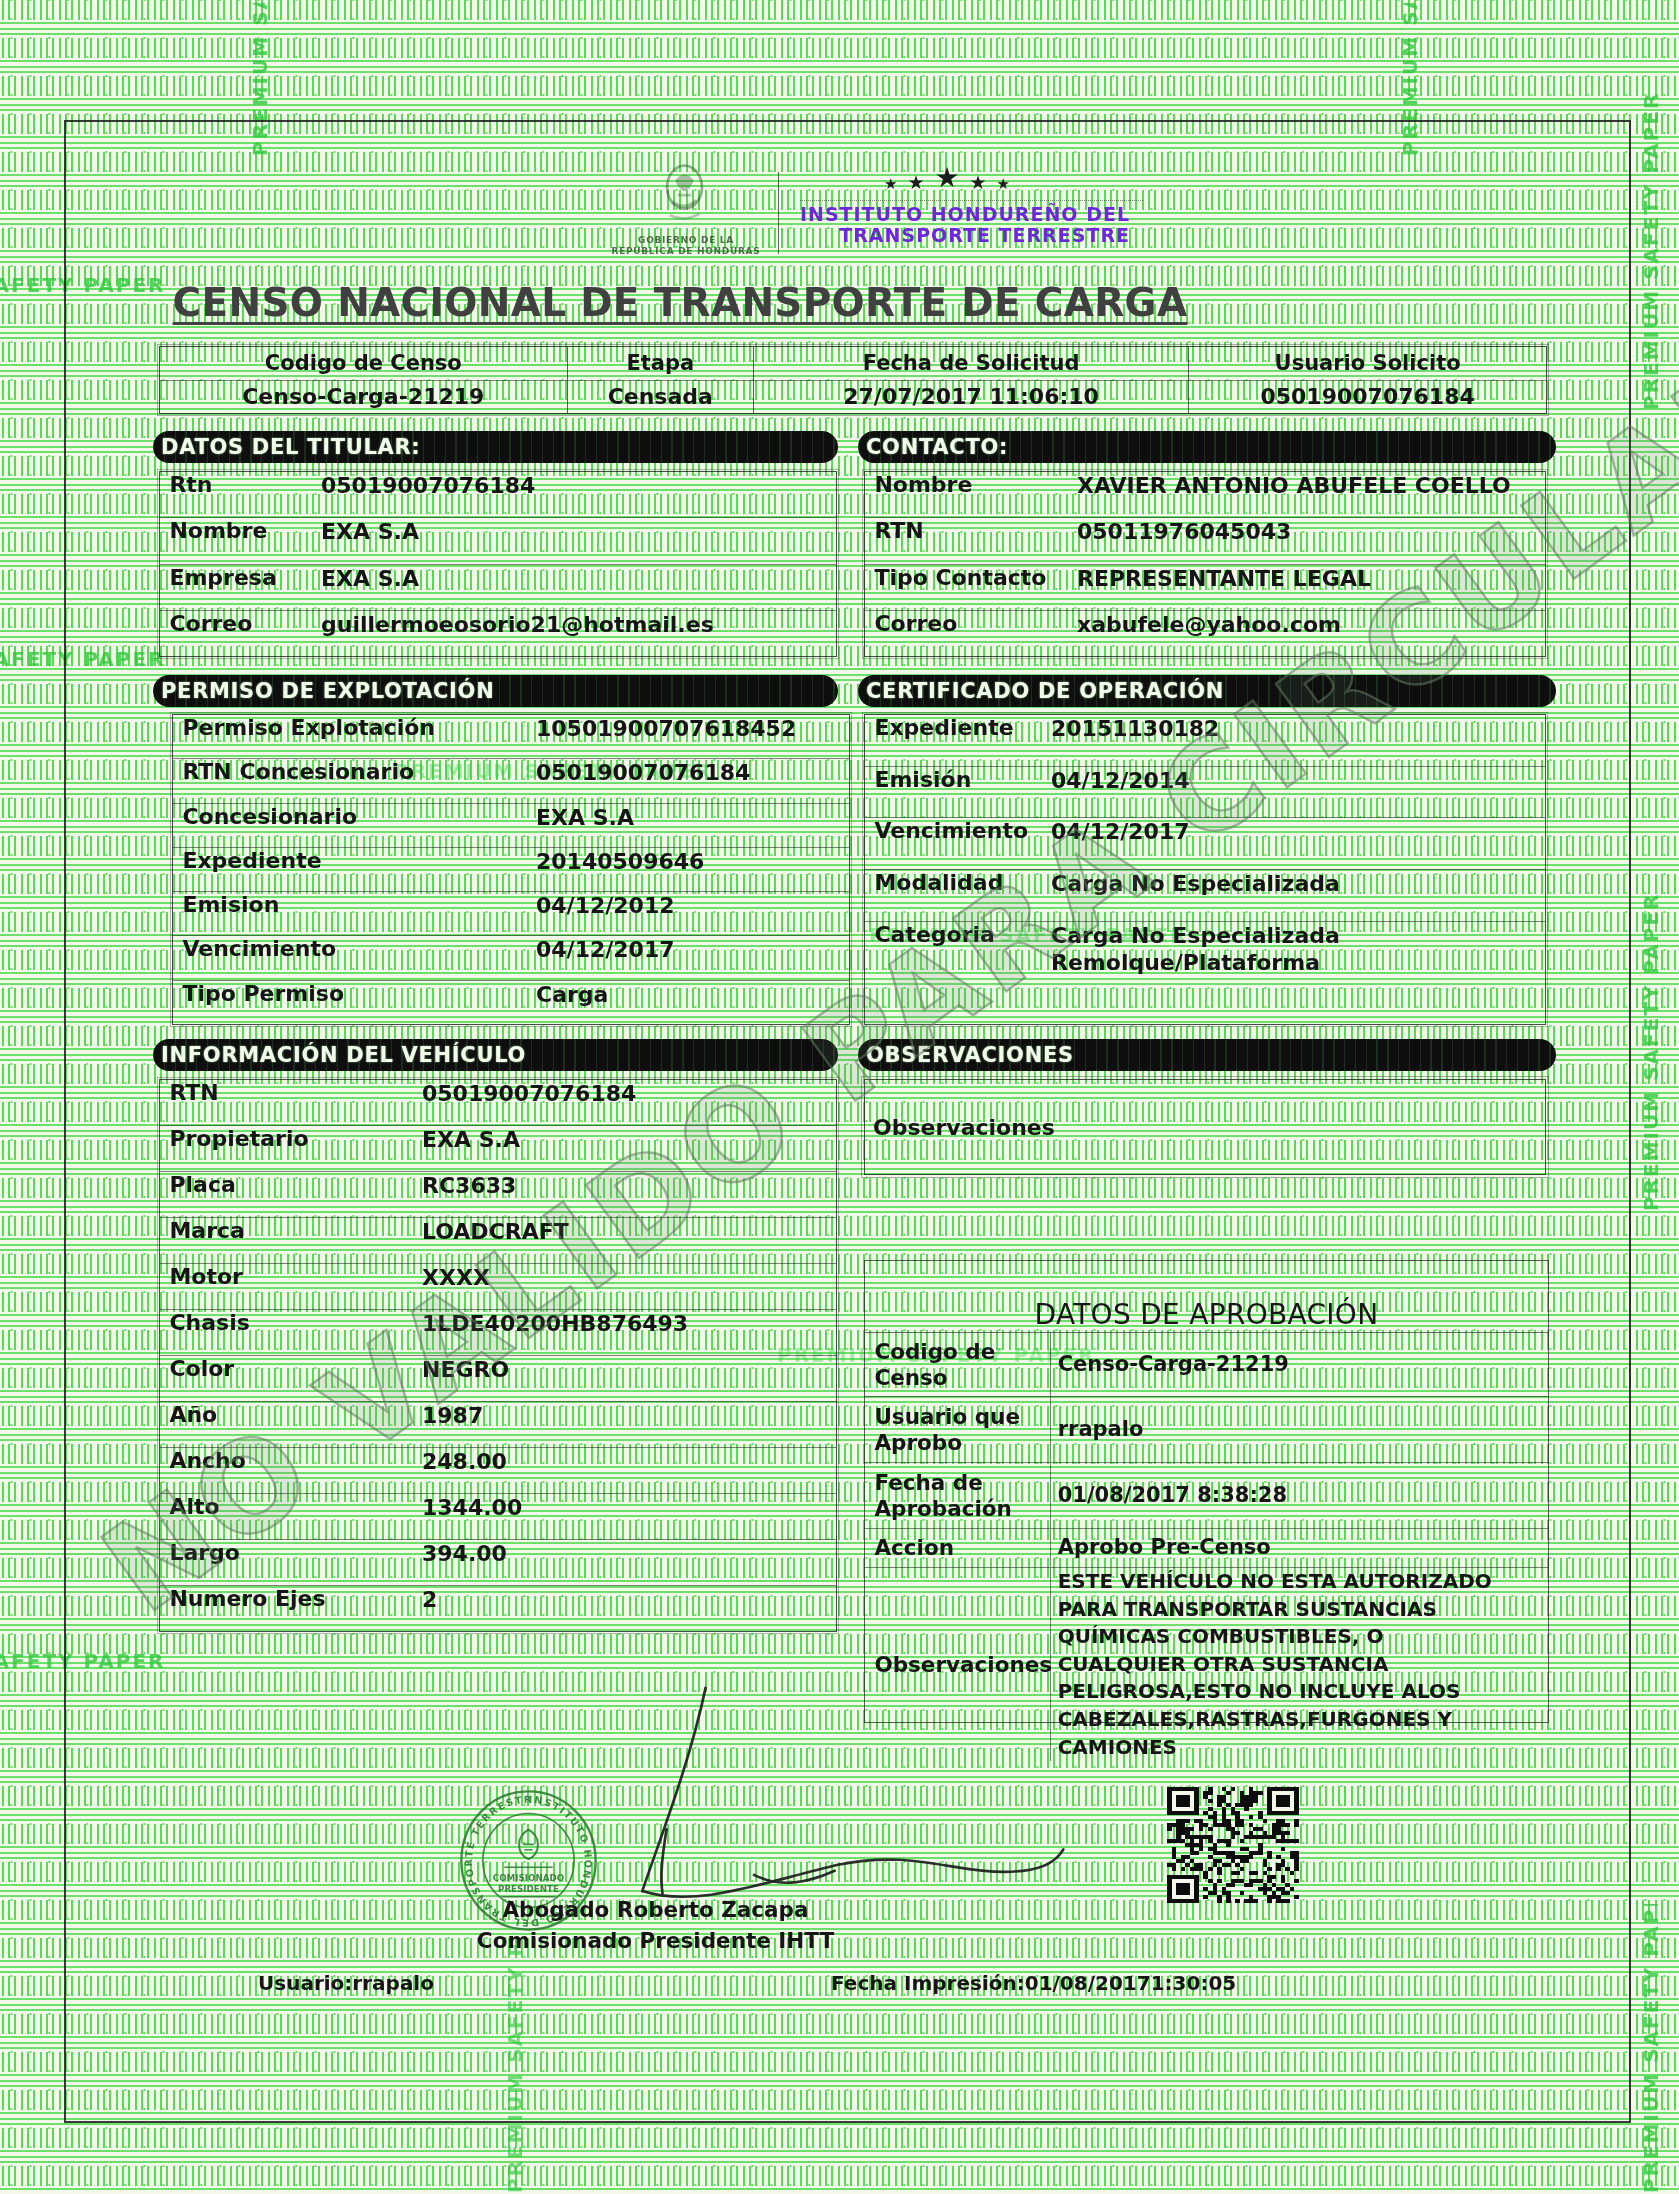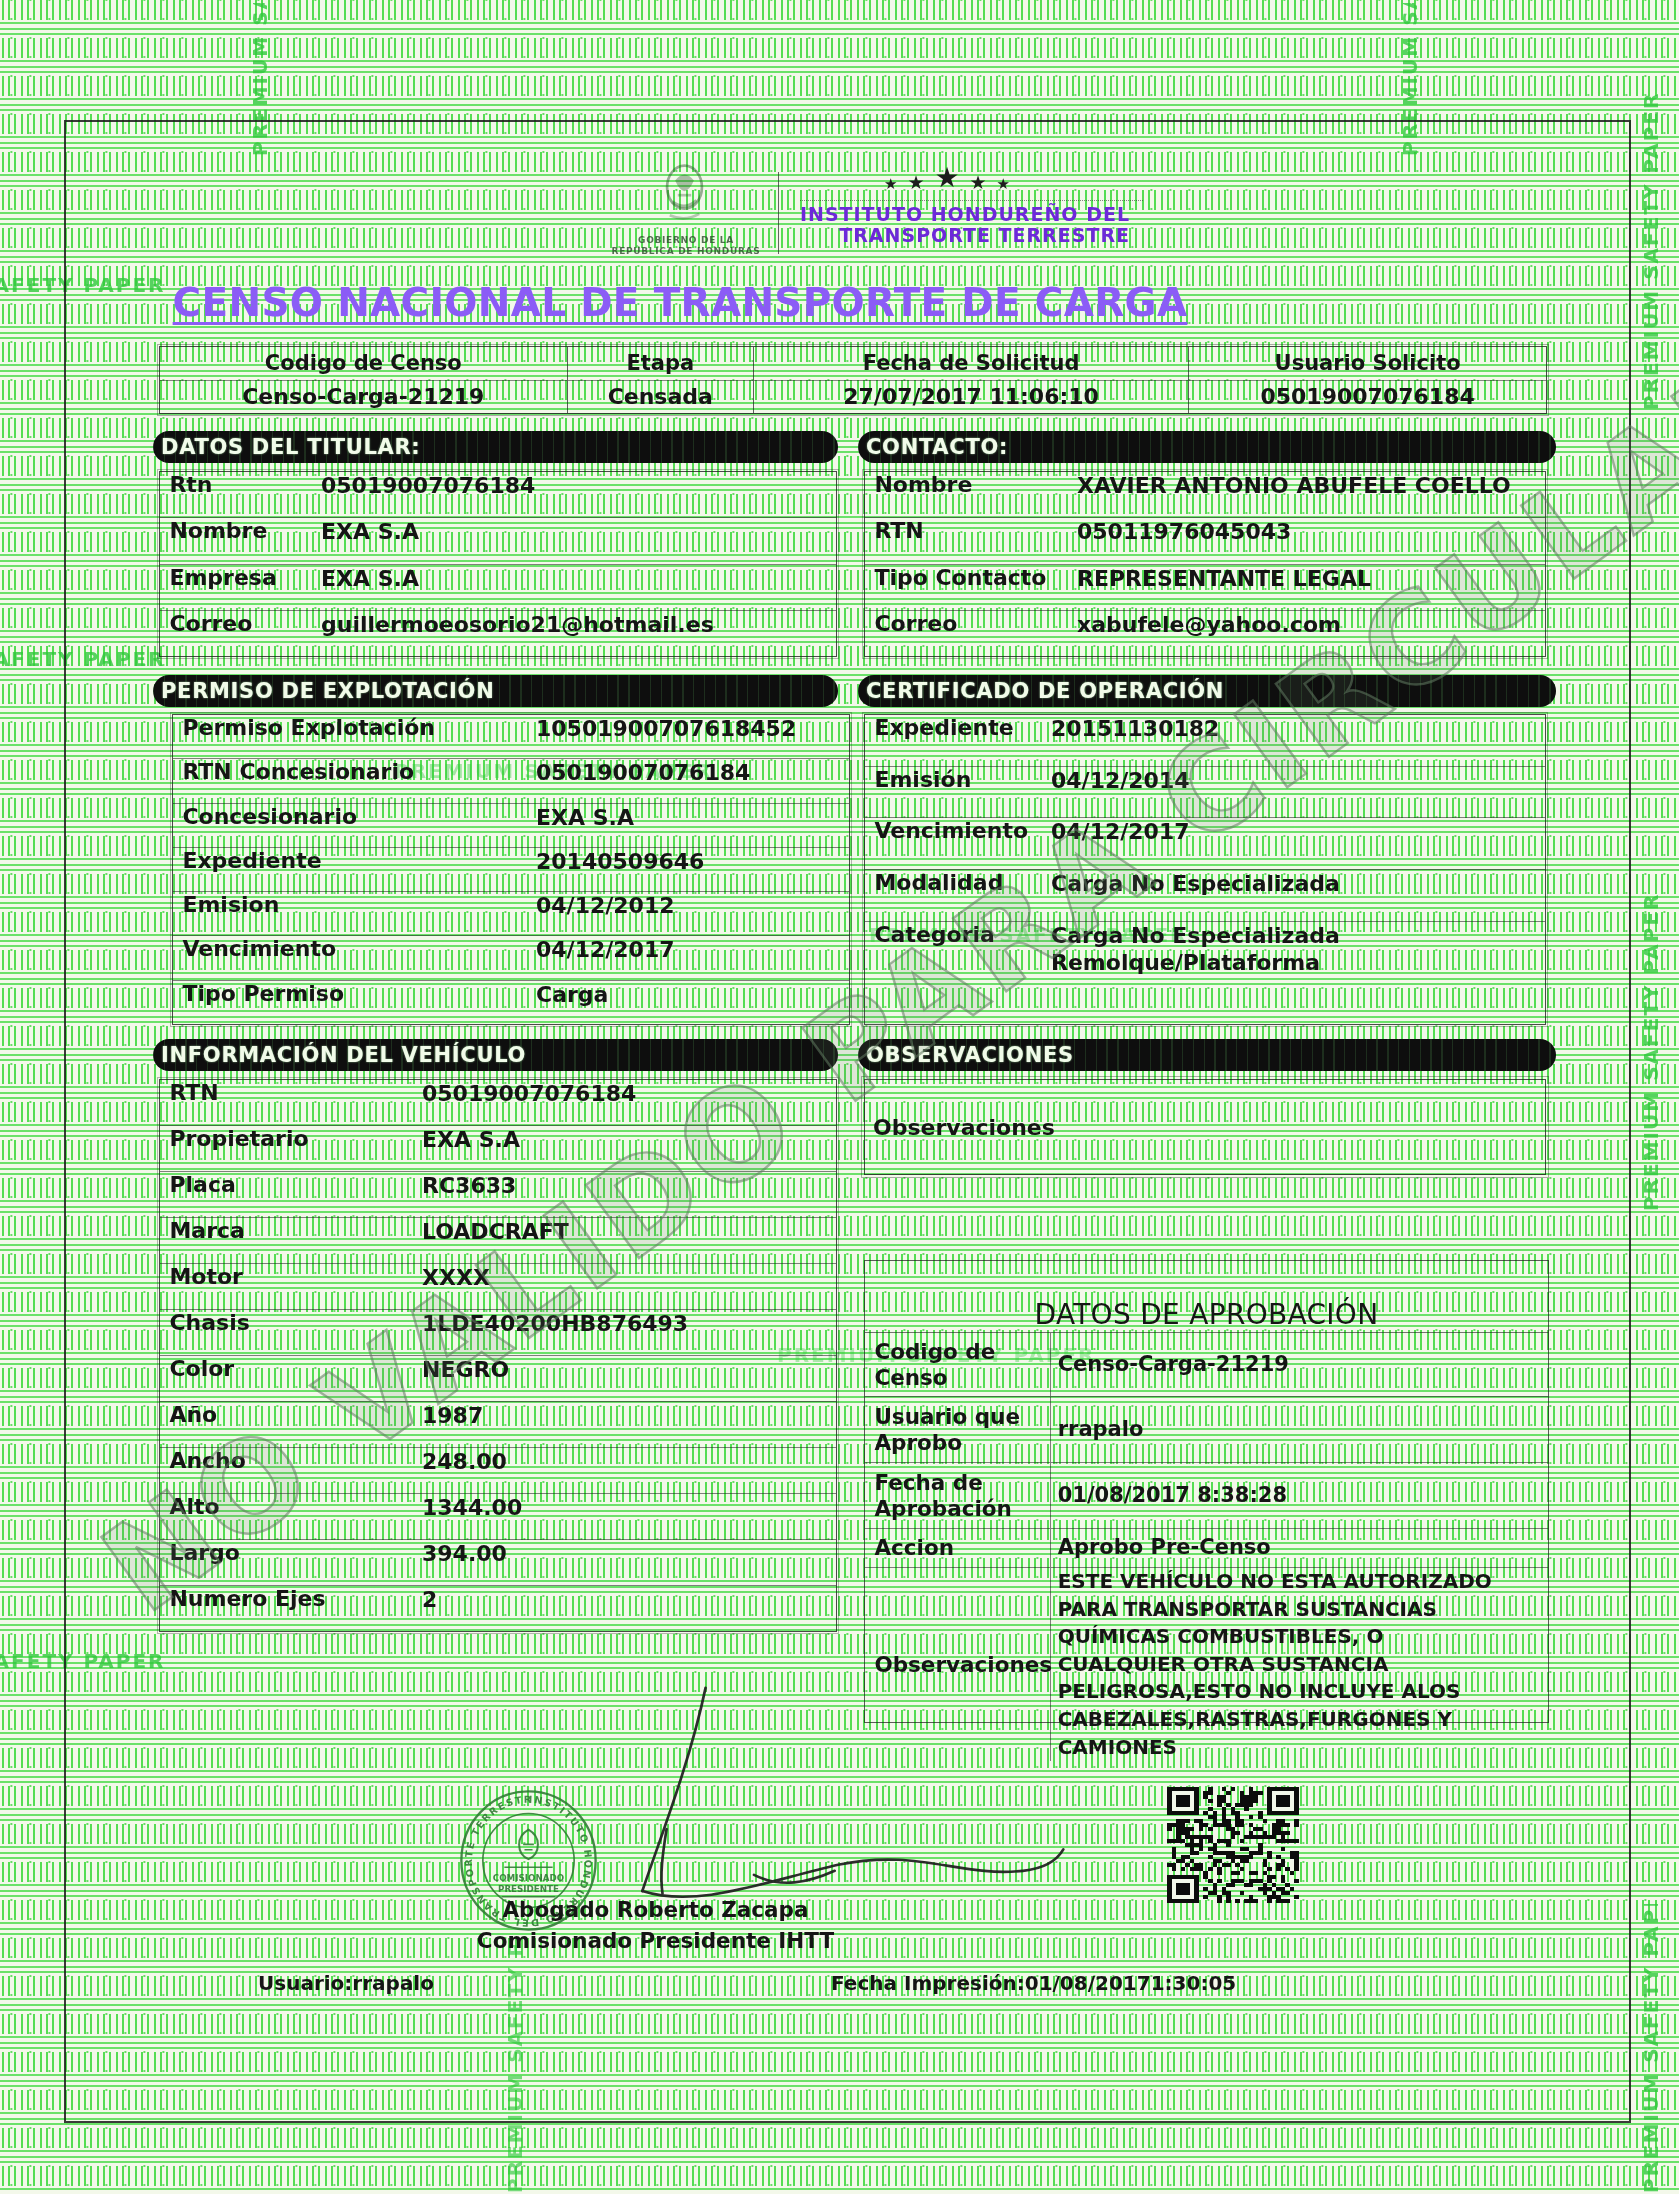--- a/index.html
+++ b/index.html
@@ -39,21 +39,21 @@
   .gov-caption{left:592px;top:235px;width:188px;text-align:center;font-size:9px;font-weight:bold;
     color:rgba(45,75,45,.8);line-height:10.8px;letter-spacing:0.7px;}
   .hdr-divider{left:778px;top:172px;width:1.3px;height:82px;background:rgba(40,40,40,.7);}
   .stars{left:846px;top:164px;width:202px;display:flex;justify-content:center;align-items:flex-end;gap:10px;color:#1d1d1d;}
   .stars span{line-height:1;}
   .s1{font-size:15px;} .s2{font-size:19px;} .s3{font-size:28px;} .s4{font-size:19px;} .s5{font-size:15px;}
   .stars-rule{left:800px;top:200px;width:343px;border-top:1.3px dotted rgba(40,40,40,.55);}
   .institute{left:767px;top:204px;width:363px;text-align:right;font-size:19px;font-weight:bold;
     letter-spacing:1px;color:#6d28d9;line-height:21px;}
   .doc-title{left:0;top:280px;width:1360px;text-align:center;font-size:39px;font-weight:800;
-    letter-spacing:0.3px;color:#8b5cf6;text-decoration:underline;text-decoration-thickness:2.7px;text-underline-offset:6px;}
+    letter-spacing:0.3px;color:#404040;text-decoration:underline;text-decoration-thickness:2.7px;text-underline-offset:6px;}
   
   .summary{left:159px;top:346px;width:1386px;height:66px;display:flex;
     border:1.7px solid rgba(30,30,30,.8);outline:0.7px solid rgba(30,30,30,.35);outline-offset:1.3px;}
   .scol{display:flex;flex-direction:column;}
   .scol + .scol{border-left:1.3px solid rgba(30,30,30,.7);}
   .sc0{width:29.4%;} .sc1{width:13.4%;} .sc2{width:31.4%;} .sc3{width:25.8%;}
   .shead{flex:1;display:flex;align-items:center;justify-content:center;font-size:21px;font-weight:bold;
     border-bottom:1px solid rgba(25,25,25,.5);}
   .sval{flex:1;display:flex;align-items:center;justify-content:center;font-size:22px;font-weight:bold;}
   

